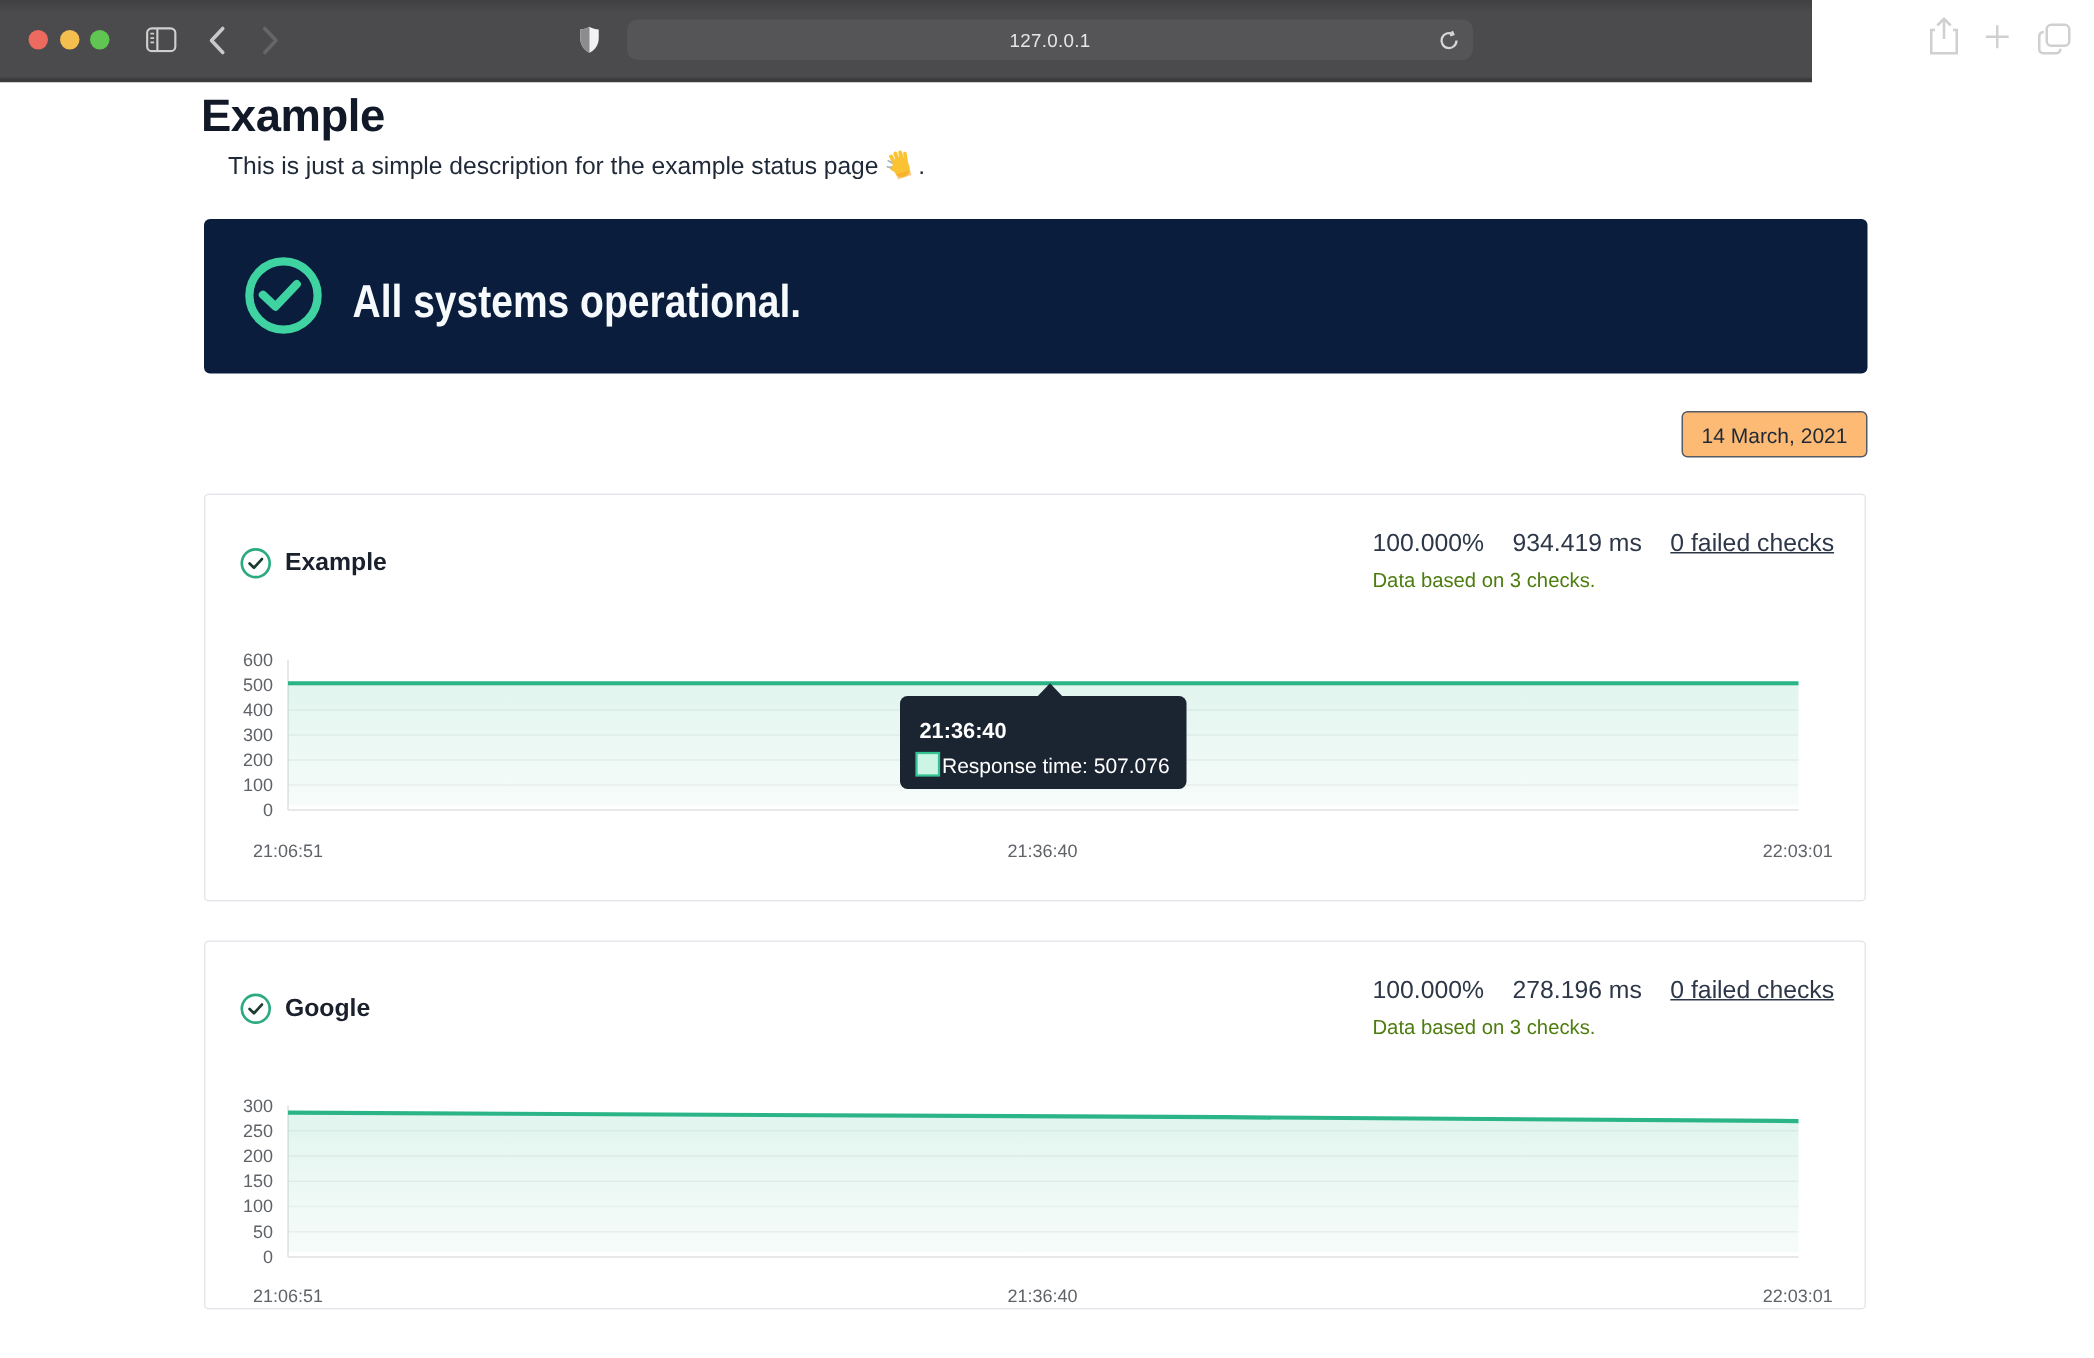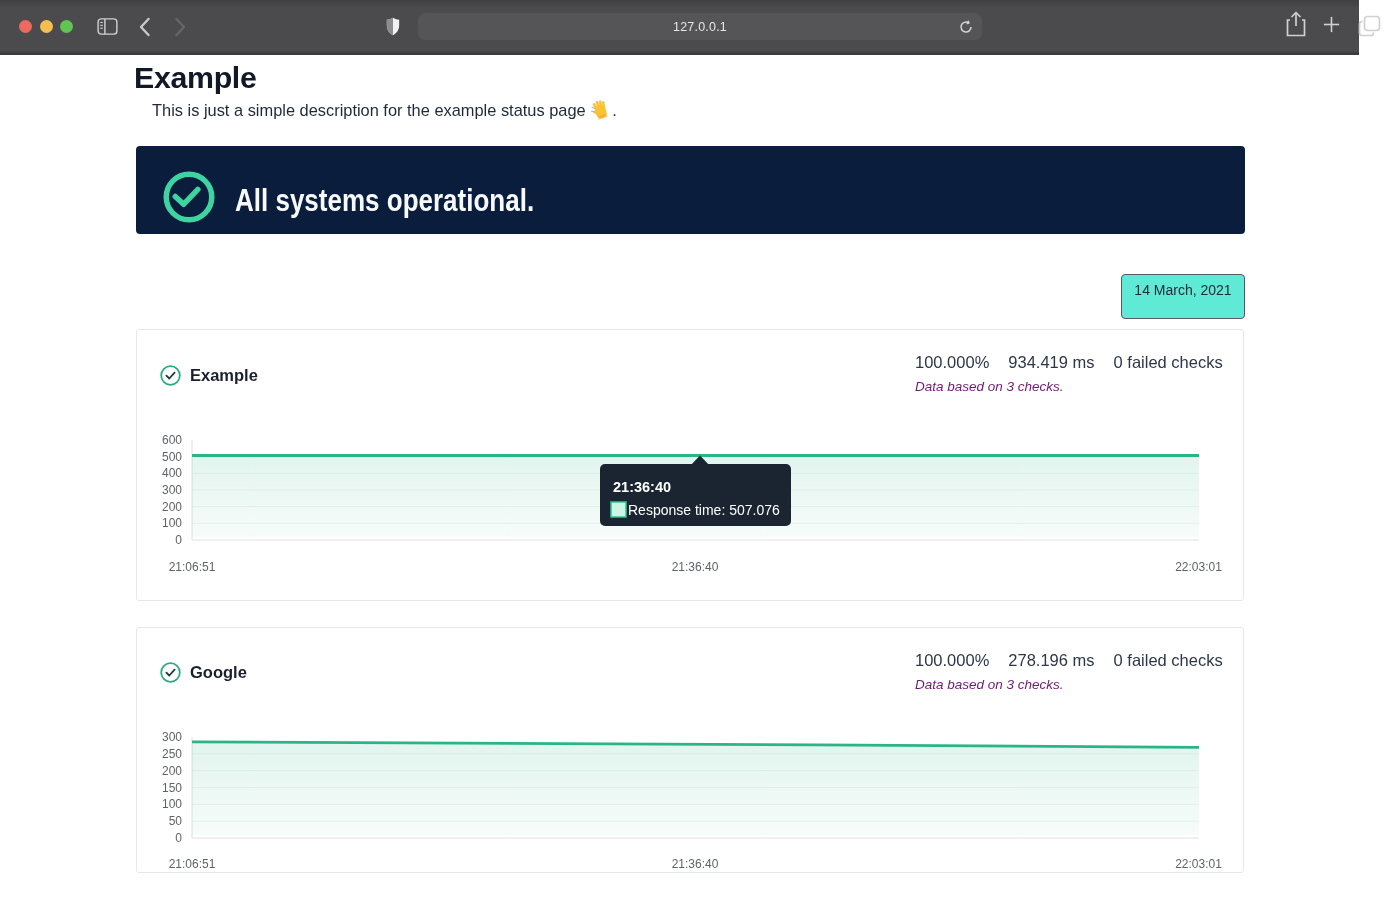--- a/index.html
+++ b/index.html
@@ -1,45 +1,45 @@
 <!DOCTYPE html>
 <html><head>
 <meta charset="utf-8">
 <style>
   * { margin:0; padding:0; box-sizing:border-box; }
   html,body { width:1396px; height:905px; background:#fff; font-family:"Liberation Sans", sans-serif; overflow:hidden; }
   .abs { position:absolute; }
 
   
-  #toolbar { position:absolute; left:0; top:0; width:1359px; height:55px; background:linear-gradient(#414043 0px, #454446 4px, #4b4a4c 8px, #4b4a4c 51px, #3b3a3c 53px, #3b3a3c 55px); }
+  #toolbar { position:absolute; left:0; top:0; width:1208px; height:55px; background:linear-gradient(#414043 0px, #454446 4px, #4b4a4c 8px, #4b4a4c 51px, #3b3a3c 53px, #3b3a3c 55px); }
   .tl { position:absolute; top:19.5px; width:13px; height:13px; border-radius:50%; }
 
   #addrbar { position:absolute; left:418px; top:13px; width:564px; height:27px; border-radius:7px; background:#555457; }
   #addrbar .url { position:absolute; width:100%; top:6.5px; text-align:center; font-size:12.5px; color:#e6e6e6; letter-spacing:.2px; }
 
   
   #page { position:absolute; left:0; top:55px; width:1396px; height:850px; background:#fff; }
   h1.title { position:absolute; left:134px; top:5.5px; font-size:30.3px; font-weight:700; color:#111827; letter-spacing:-.3px; }
   .desc { position:absolute; left:152px; top:44px; font-size:16.4px; color:#1f2937; }
 
-  #banner { position:absolute; left:136px; top:91px; width:1109px; height:88px; background:#0b1d3c; border-radius:4px; }
+  #banner { position:absolute; left:136px; top:91px; width:1109px; height:103px; background:#0b1d3c; border-radius:4px; }
   #banner .txt { position:absolute; left:99px; top:36.5px; font-size:26px; font-weight:700; color:#f7fafc; transform:scaleY(1.18); transform-origin:left top; }
 
-  #datebox { position:absolute; left:1121px; top:219px; width:124px; height:45px; border:1px solid #545b64; border-radius:4px; background:#5eead4; }
+  #datebox { position:absolute; left:1121px; top:219px; width:124px; height:31px; border:1px solid #545b64; border-radius:4px; background:#fdba74; }
   #datebox span { position:absolute; width:100%; top:7px; text-align:center; font-size:14px; color:#1f2937; }
 
   .card { position:absolute; left:136px; width:1108px; background:#fff; border:1px solid #e4e8ec; border-radius:3px; }
   #card1 { top:274px; height:272px; }
   #card2 { top:572px; height:246px; }
   .svc-title { position:absolute; left:53px; top:36px; font-size:16.5px; font-weight:700; color:#1a202c; }
   .stats { position:absolute; left:778px; top:23px; }
   .stats .row1 { font-size:16.5px; color:#2d3748; white-space:nowrap; }
   .stats .row1 span { margin-right:19px; }
-  .stats .row1 span:last-child { margin-right:0; }
-  .stats .row2 { margin-top:7px; font-size:13.5px; color:#701a75;font-style:italic; }
+  .stats .row1 span:last-child { margin-right:0;text-decoration:underline; }
+  .stats .row2 { margin-top:7px; font-size:13.5px; color:#4d7c0f; }
 </style>
 </head>
 <body>
 
 <div id="toolbar">
   <div class="tl" style="left:19px;  background:#ec6a5e;"></div>
   <div class="tl" style="left:39.5px; background:#f5bf4f;"></div>
   <div class="tl" style="left:59.5px; background:#61c554;"></div>
 
   <svg class="abs" style="left:97px; top:18px;" width="21" height="17" viewBox="0 0 23 19">

